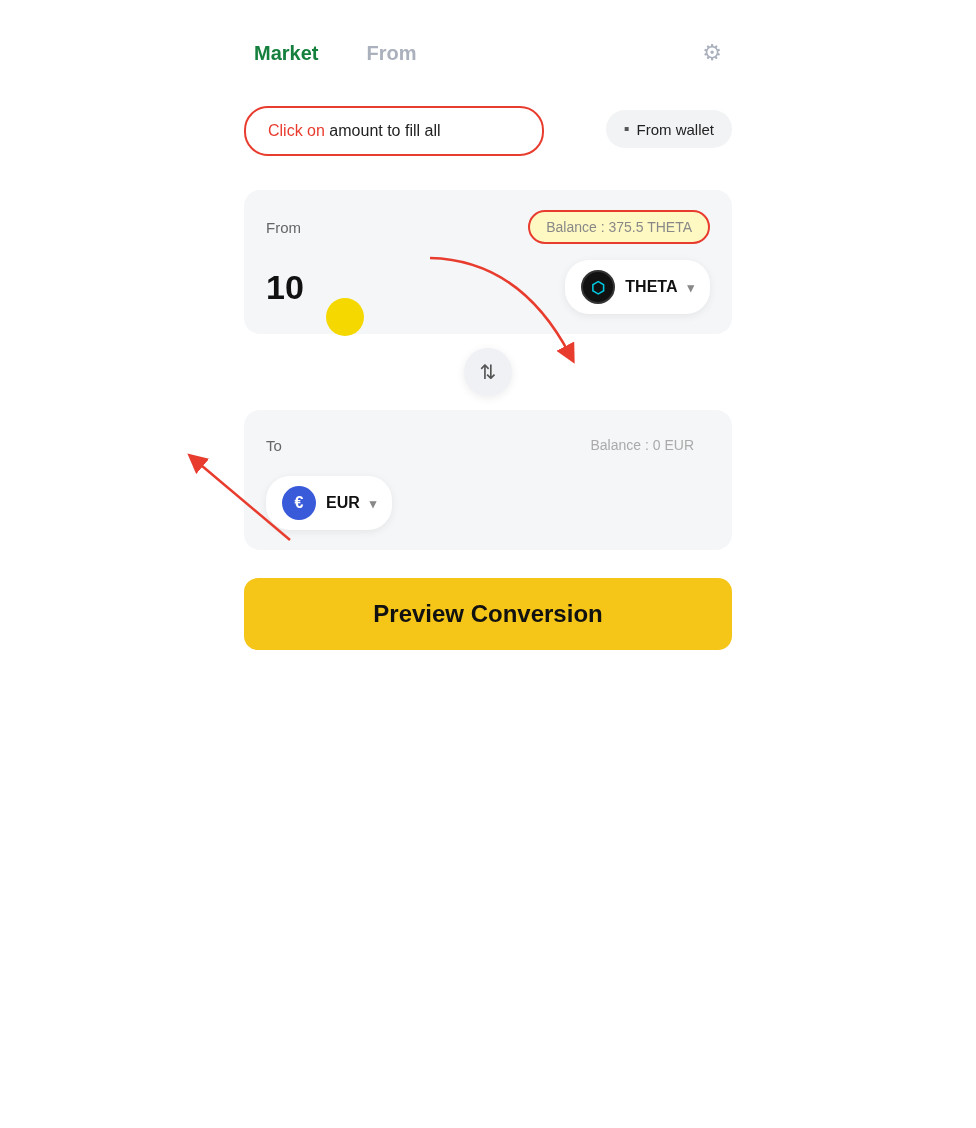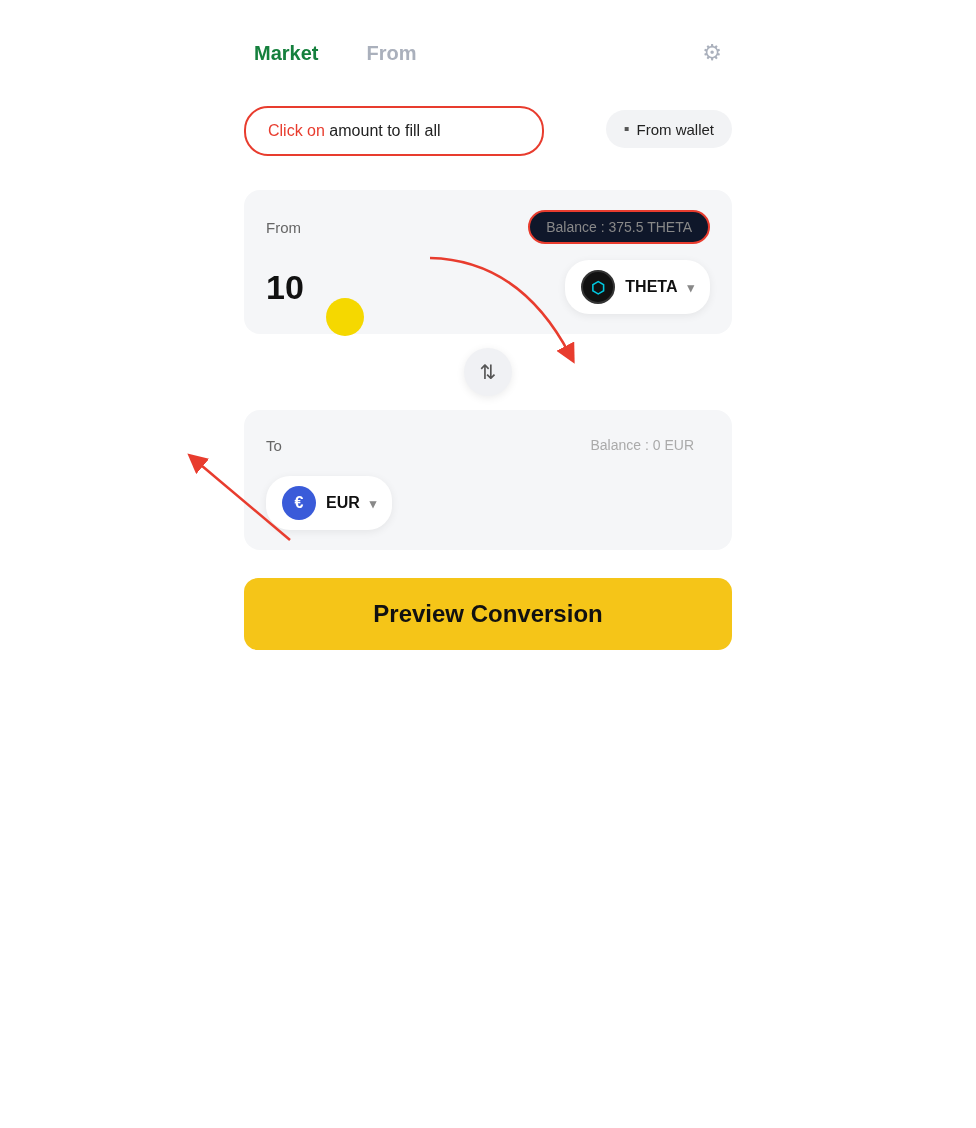--- a/index.html
+++ b/index.html
@@ -127,21 +127,21 @@
       color: #666;
       font-weight: 500;
     }
 
     .balance-badge {
       border: 2px solid #e83c2e;
       border-radius: 20px;
       padding: 7px 16px;
       font-size: 14px;
       color: #888;
-      background: #0f172a;
+      background: #fef9c3;
     }
 
     .balance-badge.no-border {
       border: none;
       background: transparent;
       color: #aaa;
     }
 
     .card-body {
       display: flex;

